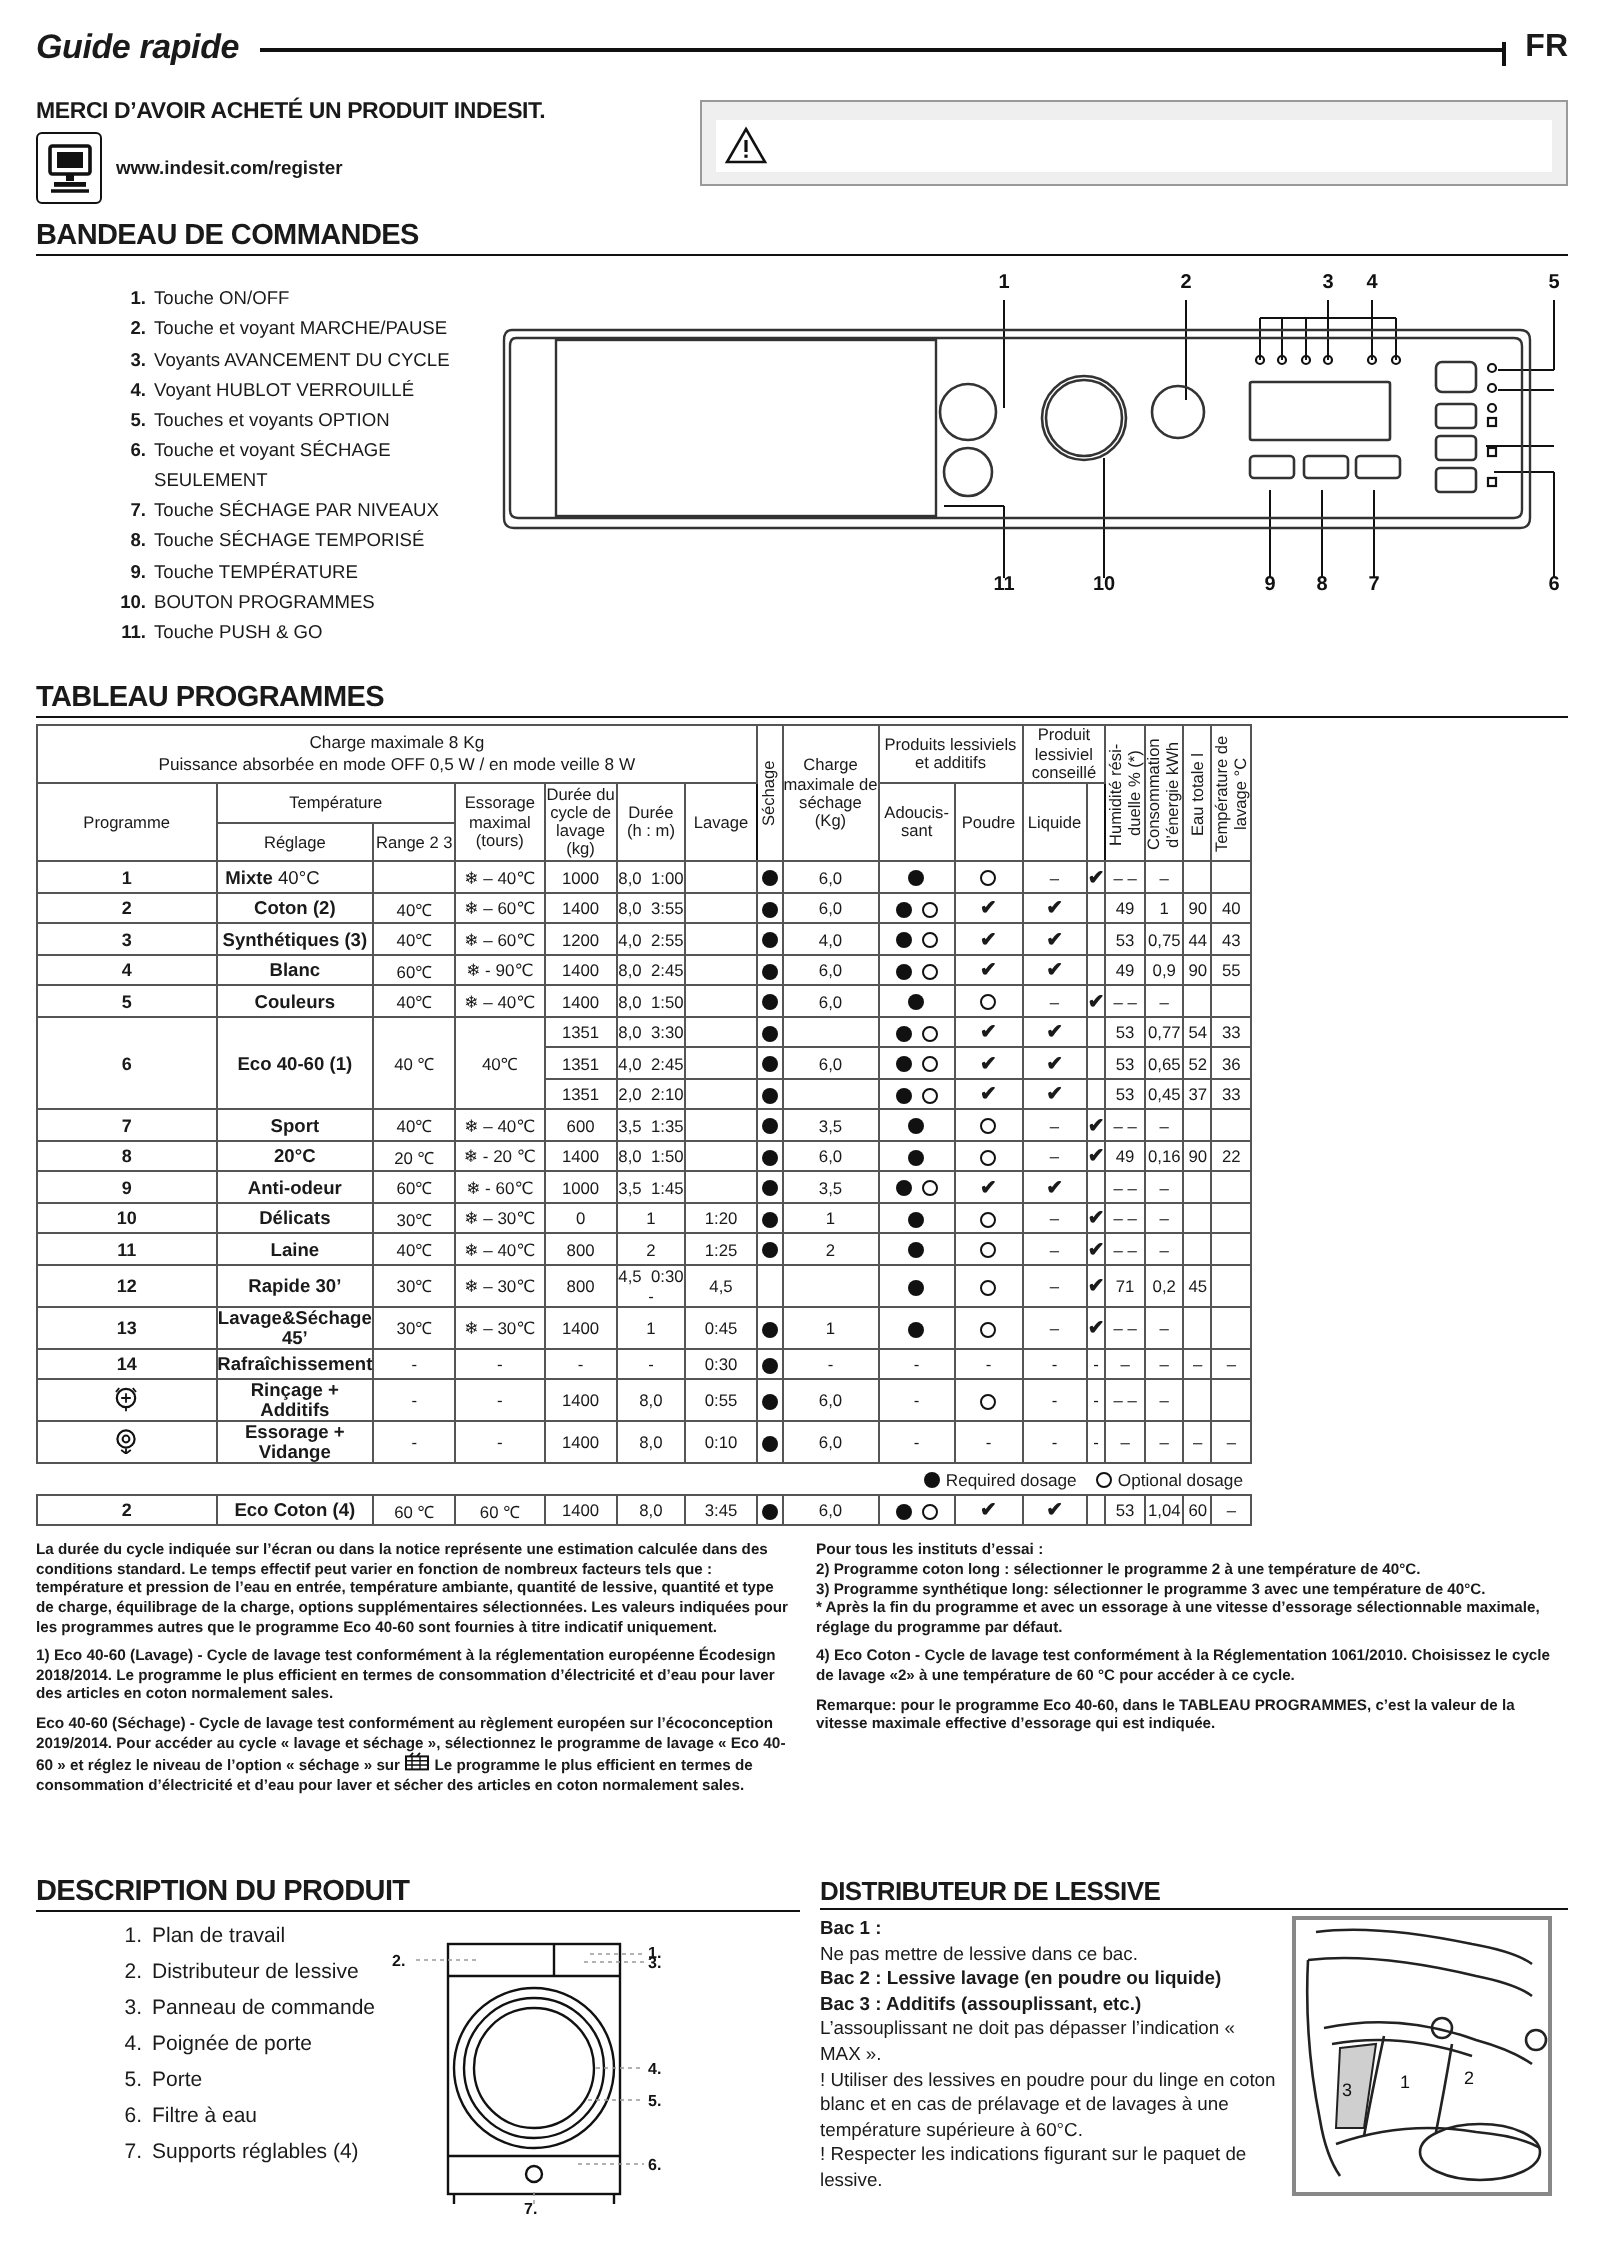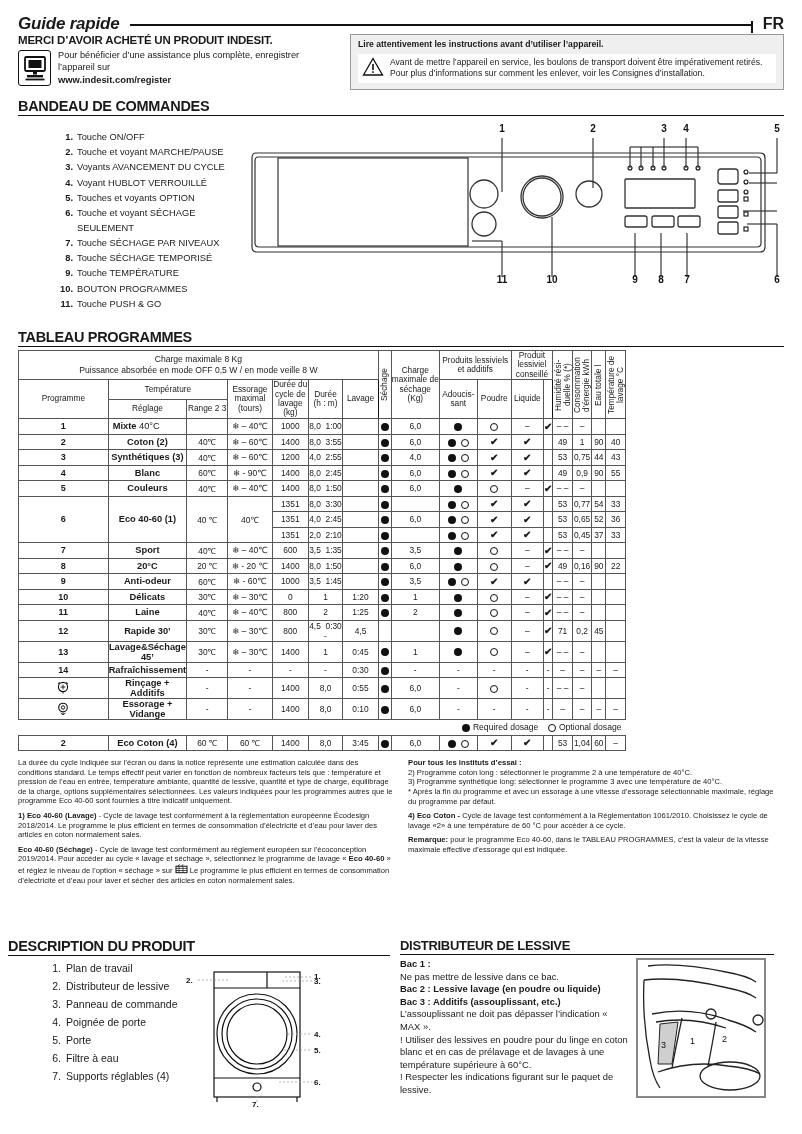--- a/index.html
+++ b/index.html
@@ -15,21 +15,21 @@
   .page { position:relative; width:802px; height:1134px; padding: 14px 18px 0 18px; }
 
   
   .hdr { display:flex; align-items:center; gap:10px; }
   .hdr-title { font-style: italic; font-weight: bold; font-size: 17px; letter-spacing:-0.2px; white-space:nowrap; }
   .hdr-rule { flex:1; height:0; border-top:2px solid #111; position:relative; top:1px; }
   .hdr-rule:after{ content:""; position:absolute; right:0; top:-5px; width:2px; height:12px; background:#111; }
   .hdr-lang { font-weight:bold; font-size:16px; }
 
   
-  .row-thanks { display:flex; gap:12px; margin-top:0; align-items:flex-start; }
+  .row-thanks { display:flex; gap:12px; margin-top:16px; align-items:flex-start; }
   .thanks { width:320px; }
   .thanks-h { font-weight:bold; font-size:11.5px; letter-spacing:-0.2px; }
   .thanks-body { display:flex; gap:7px; margin-top:4px; }
   .pc-icon { width:33px; height:36px; flex:0 0 33px; border:1.6px solid #111; border-radius:3px;
              display:flex; align-items:center; justify-content:center; }
   .thanks-txt { font-size:9.2px; line-height:1.28; }
   .thanks-txt b { font-size:9.4px; }
 
   .warnbox { flex:1; border:1px solid #9a9a9a; background:#efefef; padding:4px 7px 6px 7px; }
   .warn-h { font-weight:bold; font-size:8.6px; }
@@ -62,26 +62,26 @@
   .dot { display:inline-block; width:8px; height:8px; border-radius:50%; background:#111; vertical-align:middle; }
   .ring { display:inline-block; width:8px; height:8px; border-radius:50%; border:1.6px solid #111; background:#fff; vertical-align:middle; }
   .chk { font-weight:bold; font-size:10px; }
   .legend td { text-align:right; padding:1px 4px; font-size:8.6px; border-left:0; border-right:0; }
   .legend .dot, .legend .ring { margin-right:3px; }
   .snow { font-size:8.5px; }
 
   
   .notes { display:flex; gap:14px; margin-top:7px; }
   .notes-col { width:376px; font-size:7.6px; line-height:1.26; }
-  .notes-col p { margin:0 0 5px 0; }
+  .notes-col p { margin:0 0 5px 0;font-weight:bold; }
   .notes-col p.tight { margin-bottom:0; }
   .notes-col b { font-size:7.7px; }
 
   
-  .bottom { position:absolute; left:8px; top:938px; width:766px; display:flex; gap:10px; }
+  .bottom { position:absolute; left:18px; top:938px; width:766px; display:flex; gap:10px; }
   .bl { width:382px; }
   .br { width:374px; }
   .desc-list { font-size:10.5px; line-height:1.72; margin-top:3px; }
   .desc-list li { list-style:none; display:flex; gap:5px; }
   .desc-list .n { min-width:13px; text-align:right; }
   .bl-inner { display:flex; }
   .wm-svg { margin-left:6px; margin-top:4px; }
   .dist-h { font-weight:bold; font-size:13px; letter-spacing:-0.3px; }
   .dist-body { display:flex; gap:8px; margin-top:3px; }
   .dist-txt { width:228px; font-size:9.4px; line-height:1.34; }
@@ -106,35 +106,33 @@
         <div class="pc-icon">
           <svg width="24" height="27" viewBox="0 0 24 27">
             <rect x="2" y="2" width="20" height="14" rx="1.2" fill="none" stroke="#111" stroke-width="1.8"></rect>
             <rect x="5.5" y="5" width="13" height="8" fill="#111"></rect>
             <rect x="10" y="16.5" width="4" height="3" fill="#111"></rect>
             <rect x="4" y="20" width="16" height="2.4" fill="#111"></rect>
             <path d="M2.5 24.5 H21.5" stroke="#111" stroke-width="1.8"></path>
           </svg>
         </div>
         <div class="thanks-txt">
-          <span>Pour bénéficier d’une assistance plus complète, enregistrer l’appareil sur</span><br>
+          <br>
           <b>www.indesit.com/register</b>
         </div>
       </div>
     </div>
 
     <div class="warnbox">
-      <div class="warn-h">Lire attentivement les instructions avant d’utiliser l’appareil.</div>
       <div class="warn-body">
         <svg width="22" height="20" viewBox="0 0 22 20" style="flex:0 0 22px">
           <path d="M11 1.5 L20.5 18 H1.5 Z" fill="none" stroke="#111" stroke-width="1.3"></path>
           <rect x="10.2" y="7" width="1.6" height="6" fill="#111"></rect>
           <rect x="10.2" y="14.3" width="1.6" height="1.6" fill="#111"></rect>
         </svg>
-        <div class="warn-txt">Avant de mettre l’appareil en service, les boulons de transport doivent être impérativement retirés. Pour plus d’informations sur comment les enlever, voir les Consignes d’installation.</div>
       </div>
     </div>
   </div>
 
   <div class="sec-title">BANDEAU DE COMMANDES</div>
   <div class="sec-rule"></div>
 
   <div class="cp-wrap">
     <ul class="cp-list" id="cp-list">
         <li>

